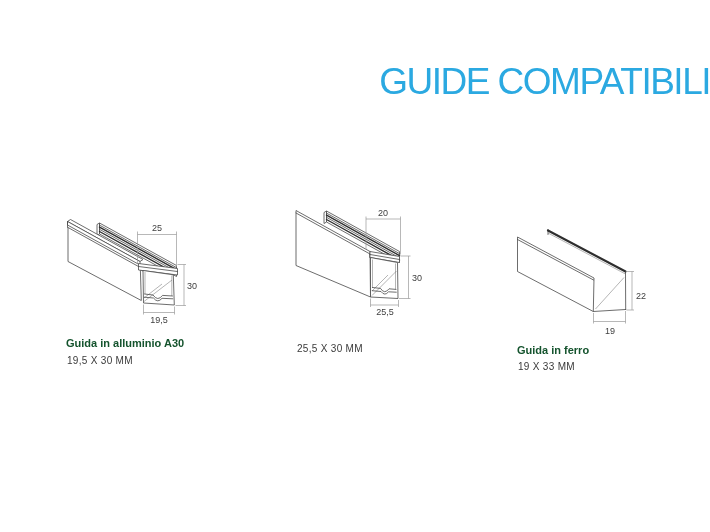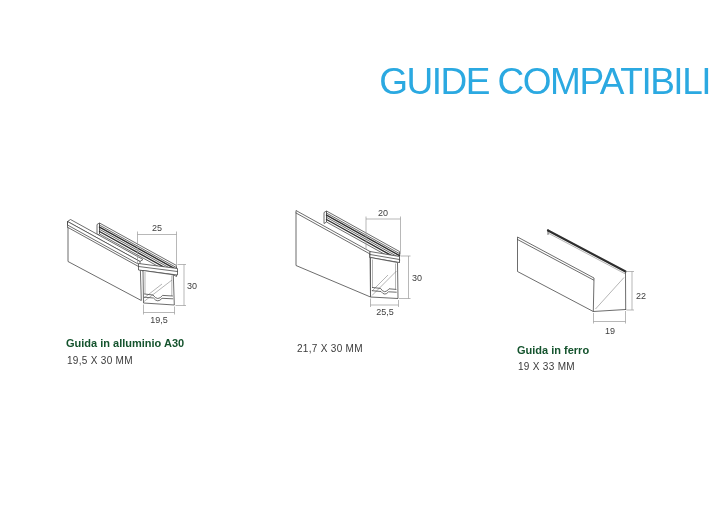--- a/index.html
+++ b/index.html
@@ -121,21 +121,21 @@
       </g>
       <g>
         <path class="dim" d="M114.5,51 L124.5,51 M113,93.5 L124.5,93.5 M122.5,51 L122.5,93.5"></path>
         <text x="126" y="76" text-anchor="start">30</text>
       </g>
       <g>
         <path class="dim" d="M84.5,93.5 L84.5,102 M112.5,95 L112.5,102 M84.5,100 L112.5,100"></path>
         <text x="99" y="110" text-anchor="middle">25,5</text>
       </g>
     </svg>
-    <div class="figure-size" style="left:11px; top:137px">21,7 X 30 MM</div>
+    <div class="figure-size" style="left:11px; top:137px">25,5 X 30 MM</div>
   </div>
 
   <div class="guide-figure" style="left:508px; top:226px; width:145px; height:155px">
     <svg width="145" height="118" viewBox="0 0 145 118">
 
       <g>
         <path class="ln" d="M40,3.5 L40,8.5"></path>
         <path class="dark" d="M40,4.5 L117.5,45.5" style="stroke-width:2.2"></path>
         <path class="thin" d="M40,7 L117.5,48"></path>
       </g>

